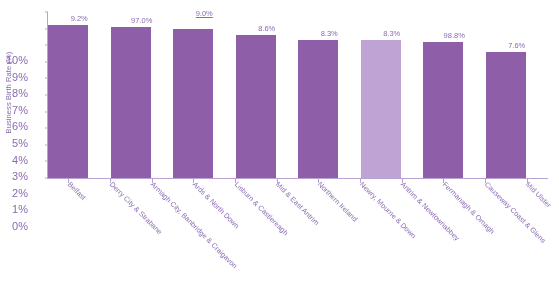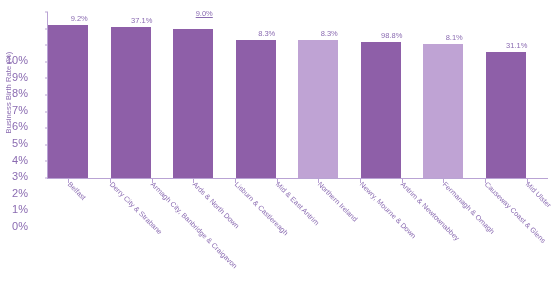--- a/index.html
+++ b/index.html
@@ -213,45 +213,45 @@
   <div id="axis-line-y"></div>
   <div id="axis-line-x"></div>
 
   <div id="plot-area">
     <div id="bars">
         <div class="bar-slot">
           <div class="bar-label" style="bottom: 154.72px;">9.2%</div>
           <div class="bar-rect" title="Belfast: 9.2%" style="height: 152.72px;"></div>
         </div>
         <div class="bar-slot">
-          <div class="bar-label" style="bottom: 153.06px;">37.1%</div>
+          <div class="bar-label" style="bottom: 153.06px;">97.0%</div>
           <div class="bar-rect" title="Derry City &amp; Strabane: 9.1%" style="height: 151.06px;"></div>
         </div>
         <div class="bar-slot">
           <div class="bar-label" style="bottom: 160px; text-decoration: underline;">9.0%</div>
           <div class="bar-rect" title="Armagh City, Banbridge &amp; Craigavon: 9.0%" style="height: 149.4px;"></div>
         </div>
         <div class="bar-slot">
+          <div class="bar-label" style="bottom: 144.76px;">8.6%</div>
+          <div class="bar-rect" title="Ards &amp; North Down: 8.6%" style="height: 142.76px;"></div>
+        </div>
+        <div class="bar-slot">
           <div class="bar-label" style="bottom: 139.78px;">8.3%</div>
           <div class="bar-rect" title="Mid &amp; East Antrim: 8.3%" style="height: 137.78px;"></div>
         </div>
         <div class="bar-slot">
           <div class="bar-label" style="bottom: 139.78px;">8.3%</div>
           <div class="bar-rect light" title="Northern Ireland: 8.3%" style="height: 137.78px;"></div>
         </div>
         <div class="bar-slot">
           <div class="bar-label" style="bottom: 138.12px;">98.8%</div>
           <div class="bar-rect" title="Newry, Mourne &amp; Down: 8.2%" style="height: 136.12px;"></div>
         </div>
         <div class="bar-slot">
-          <div class="bar-label" style="bottom: 136.46px;">8.1%</div>
-          <div class="bar-rect light" title="Antrim &amp; Newtownabbey: 8.1%" style="height: 134.46px;"></div>
-        </div>
-        <div class="bar-slot">
-          <div class="bar-label" style="bottom: 128.16px;">31.1%</div>
+          <div class="bar-label" style="bottom: 128.16px;">7.6%</div>
           <div class="bar-rect" title="Fermanagh &amp; Omagh: 7.6%" style="height: 126.16px;"></div>
         </div>
       </div>
   </div>
 
   <div id="x-ticks">
       <div class="x-tick-slot">
         <div class="x-tick-mark"></div>
       </div>
       <div class="x-tick-slot">

